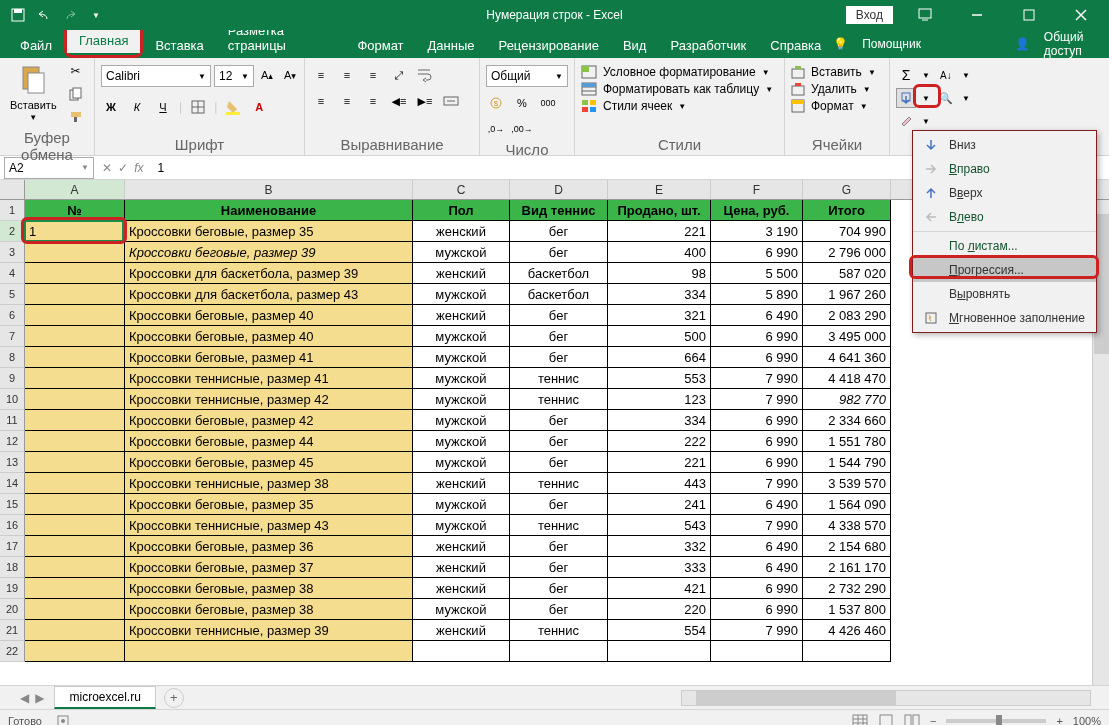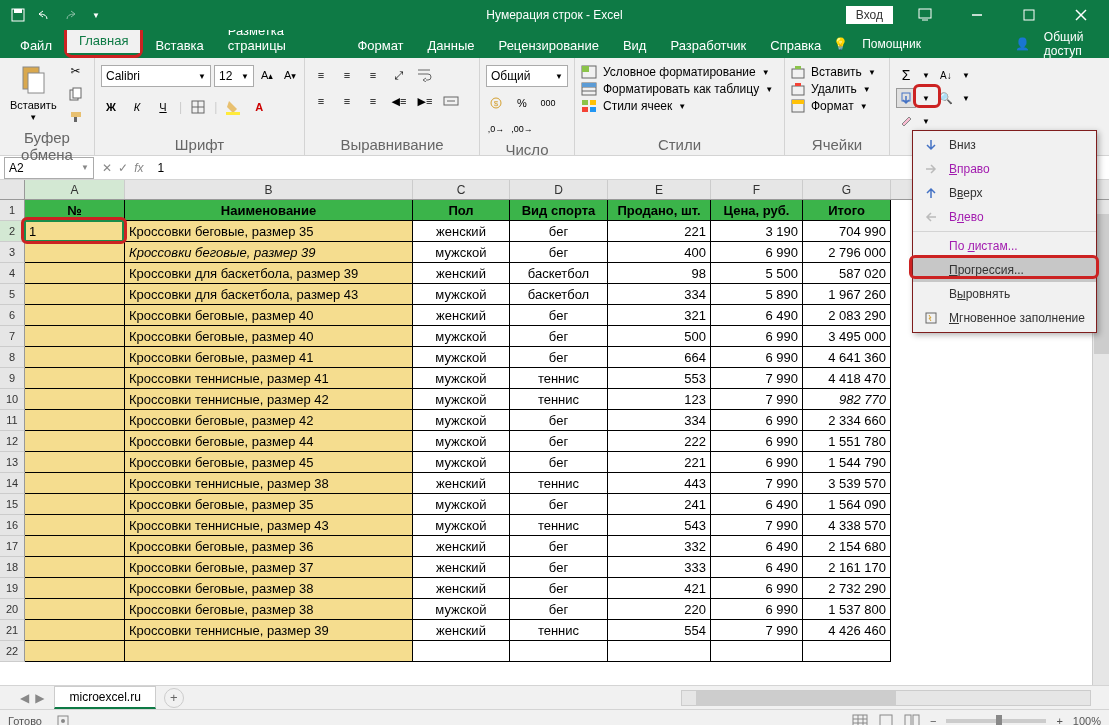--- a/index.html
+++ b/index.html
@@ -46,21 +46,21 @@
 .gcell { border-right: 1px solid #000; border-bottom: 1px solid #000; padding: 0 4px; font-size: 13px; line-height: 21px; overflow: hidden; white-space: nowrap; background: #fff; }
 .grow.header .gcell { background: #3bb44a; font-weight: bold; text-align: center; color: #000; border-color: #000;}
 .grow.data .gcell.cA { background: #f5dd8f; }
 .grow.data .gcell.cB { background: #f5dd8f; text-align: left; }
 .gcell.cC, .gcell.cD { text-align: center; }
 .gcell.cE, .gcell.cF, .gcell.cG { text-align: right; }
 .active-cell-border { position: absolute; border: 2px solid #1a8c4a; pointer-events: none; }
 .red-box { position: absolute; border: 3px solid #c22; border-radius: 6px; pointer-events: none; }
 .dropdown-menu { position: absolute; background: #f1f1f1; border: 1px solid #7f1d1d; box-shadow: 2px 2px 6px rgba(0,0,0,0.3); padding: 2px 0; min-width: 185px; z-index: 100; }
 .menu-item { display: flex; align-items: center; gap: 10px; padding: 4px 10px; font-size: 12px; color: #333; }
-.menu-item.disabled { color: #a21caf; }
+.menu-item.disabled { color: #14532d; }
 .menu-item.highlight { background: #c7c7c7; }
 .menu-icon { width: 16px; height: 16px; display: flex; align-items: center; justify-content: center; }
 .menu-sep { height: 1px; background: #d4d4d4; margin: 2px 0; }
 .sheet-tabs { height: 24px; background: #f1f1f1; border-top: 1px solid #d4d4d4; display: flex; align-items: center; padding-left: 20px; position: relative;}
 .sheet-tab { padding: 3px 14px; background: #fff; border: 1px solid #ccc; border-bottom: 2px solid #0e7a45; font-size: 12px; }
 .add-sheet { width: 20px; height: 20px; border: 1px solid #ccc; border-radius: 50%; display: flex; align-items: center; justify-content: center; margin-left: 8px; font-size: 13px; color: #666; }
 .hscroll { position: absolute; right: 18px; width: 410px; height: 16px; background: #e6e6e6; border: 1px solid #ccc;}
 .hscroll-thumb { position: absolute; left: 14px; width: 200px; height: 14px; background: #cdcdcd; }
 .statusbar { height: 22px; background: #f1f1f1; border-top: 1px solid #d4d4d4; display: flex; align-items: center; padding: 0 8px; font-size: 11px; color: #555; }
 .status-right { margin-left: auto; display: flex; align-items: center; gap: 10px; }
@@ -482,21 +482,21 @@
       <div class="row-h">19</div>
       <div class="row-h">20</div>
       <div class="row-h">21</div>
       <div class="row-h">22</div>
     </div>
   <div class="grid" id="grid">
       <div class="grow header">
         <div class="gcell cA" style="width: 100px;">№</div>
         <div class="gcell cB" style="width: 288px;">Наименование</div>
         <div class="gcell cC" style="width: 97px;">Пол</div>
-        <div class="gcell cD" style="width: 98px;">Вид спорта</div>
+        <div class="gcell cD" style="width: 98px;">Вид теннис</div>
         <div class="gcell cE" style="width: 103px;">Продано, шт.</div>
         <div class="gcell cF" style="width: 92px;">Цена, руб.</div>
         <div class="gcell cG" style="width: 88px;">Итого</div>
       </div>
       <div class="grow data">
         <div class="gcell cA" style="width: 100px;">1</div>
         <div class="gcell cB" style="width: 288px;">Кроссовки беговые, размер 35</div>
         <div class="gcell cC" style="width: 97px;">женский</div>
         <div class="gcell cD" style="width: 98px;">бег</div>
         <div class="gcell cE" style="width: 103px;">221</div>

